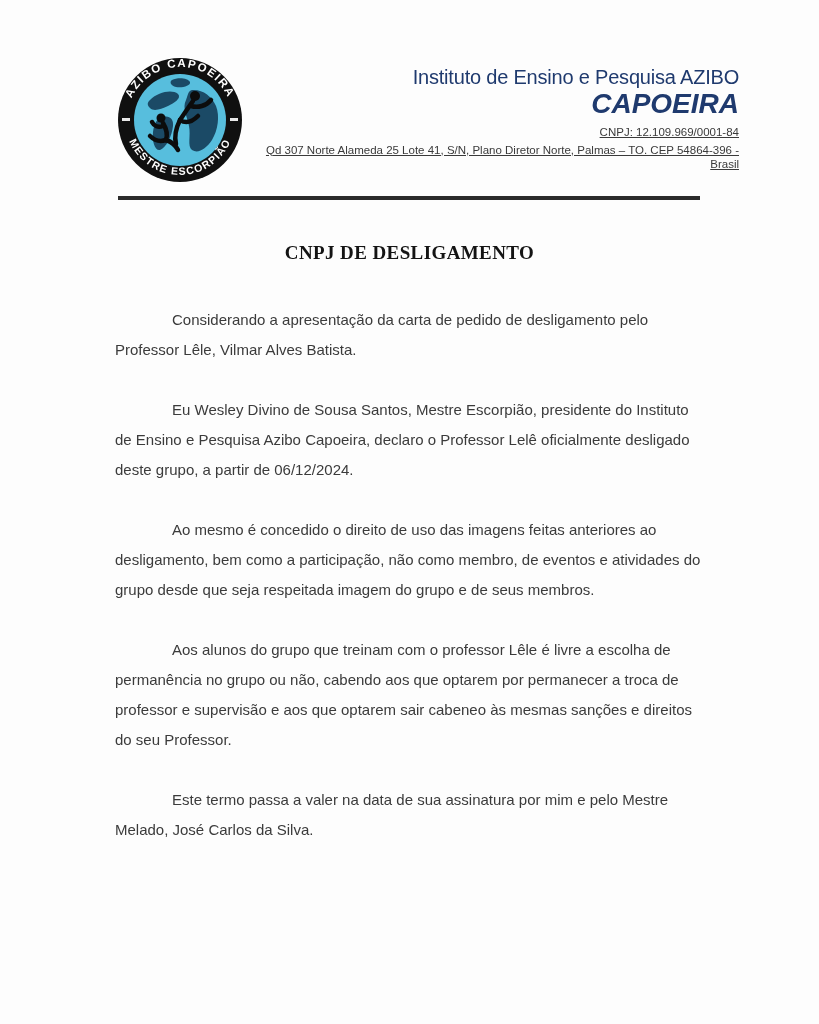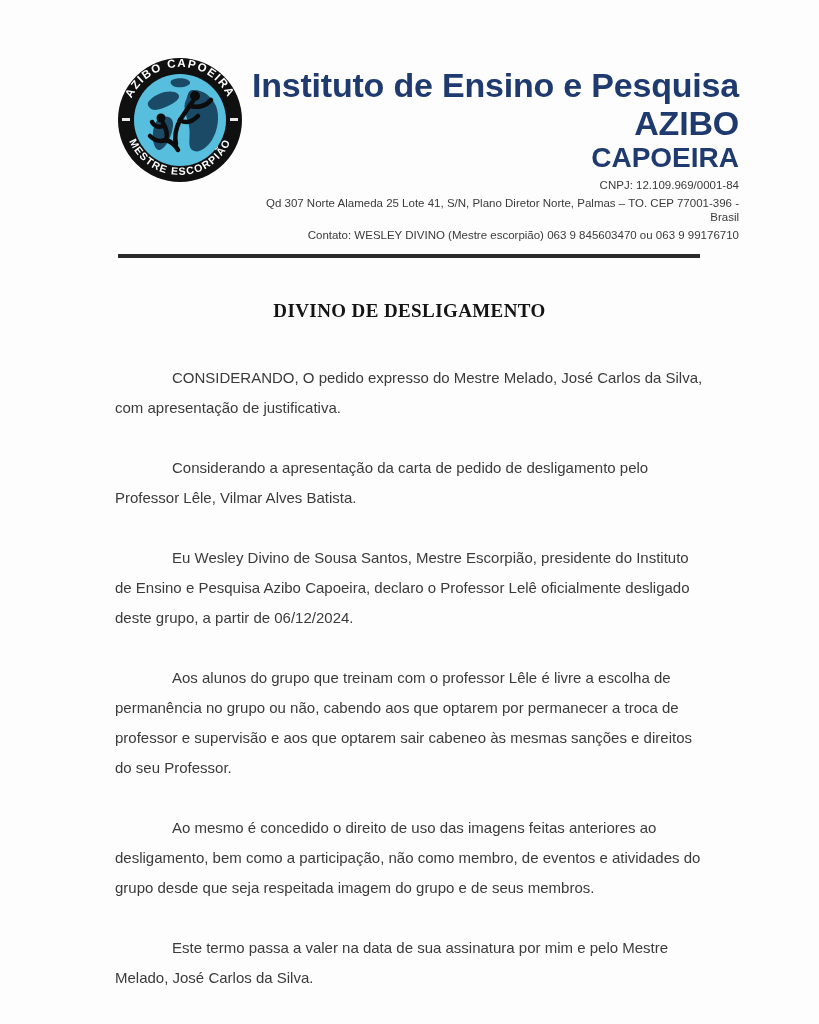--- a/index.html
+++ b/index.html
@@ -18,37 +18,39 @@
   
   .header {
     display: flex;
     justify-content: space-between;
     align-items: flex-start;
     padding: 56px 80px 0 116px;
   }
   .logo-wrap { width: 128px; height: 128px; flex: 0 0 auto; }
   .header-text { text-align: right; margin-top: 10px; }
   .org-line1 {
-    font-size: 34px;
-    font-weight: bold;
+    font-size: 20px;
+    font-weight: normal;
     color: #1f3a6e;
     line-height: 1.12;
     letter-spacing: -0.2px;
   }
   .org-line2 {
     font-size: 28px;
     font-weight: bold;
     color: #1f3a6e;
     line-height: 1.15;
+    font-style: italic;
   }
   .org-meta {
     margin-top: 4px;
     font-size: 11.5px;
     line-height: 1.22;
     color: #3a3a3a;
+    text-decoration: underline;
   }
   .divider {
     margin: 12px 0 0 118px;
     width: 582px;
     height: 0;
     border-top: 4px solid #2b2b2b;
   }
 
   
   .doc-title {
@@ -120,31 +122,29 @@
         <text font-family="Liberation Sans, sans-serif" font-size="10.5" font-weight="bold" fill="#ffffff" letter-spacing="1.2">
           <textPath href="#arcBottom" startOffset="50%" text-anchor="middle">MESTRE ESCORPIÃO</textPath>
         </text>
       </svg>
     </div>
 
     <div class="header-text">
       <div class="org-line1">Instituto de Ensino e Pesquisa AZIBO</div>
       <div class="org-line2">CAPOEIRA</div>
       <div class="org-meta">CNPJ: 12.109.969/0001-84</div>
-      <div class="org-meta">Qd 307 Norte Alameda 25 Lote 41, S/N, Plano Diretor Norte, Palmas – TO. CEP 77001-396 - Brasil</div>
-      <div class="org-meta">Contato: WESLEY DIVINO (Mestre escorpião) 063 9 845603470 ou  063 9 99176710</div>
+      <div class="org-meta">Qd 307 Norte Alameda 25 Lote 41, S/N, Plano Diretor Norte, Palmas – TO. CEP 54864-396 - Brasil</div>
     </div>
   </div>
 
   <div class="divider"></div>
 
-  <div class="doc-title">DIVINO DE DESLIGAMENTO</div>
+  <div class="doc-title">CNPJ DE DESLIGAMENTO</div>
 
   <div class="doc-body">
-    <p>CONSIDERANDO, O pedido expresso do Mestre Melado, José Carlos da Silva, com apresentação de justificativa.</p>
     <p>Considerando a apresentação da carta de pedido de desligamento pelo Professor Lêle, Vilmar Alves Batista.</p>
     <p>Eu Wesley Divino de Sousa Santos, Mestre Escorpião, presidente do Instituto de Ensino e Pesquisa Azibo Capoeira, declaro o Professor Lelê oficialmente desligado deste grupo, a partir de 06/12/2024.</p>
+    <p>Ao mesmo é concedido o direito de uso das imagens feitas anteriores ao desligamento, bem como a participação, não como membro, de eventos e atividades do grupo desde que seja respeitada imagem do grupo e de seus membros.</p>
     <p>Aos alunos do grupo que treinam com o professor Lêle é livre a escolha de permanência no grupo ou não, cabendo aos que optarem por permanecer a troca de professor e supervisão e aos que optarem sair cabeneo às mesmas sanções e direitos do seu Professor.</p>
-    <p>Ao mesmo é concedido o direito de uso das imagens feitas anteriores ao desligamento, bem como a participação, não como membro, de eventos e atividades do grupo desde que seja respeitada imagem do grupo e de seus membros.</p>
     <p>Este termo passa a valer na data de sua assinatura por mim e pelo Mestre Melado, José Carlos da Silva.</p>
   </div>
 
 </div>
 
 </body></html>

